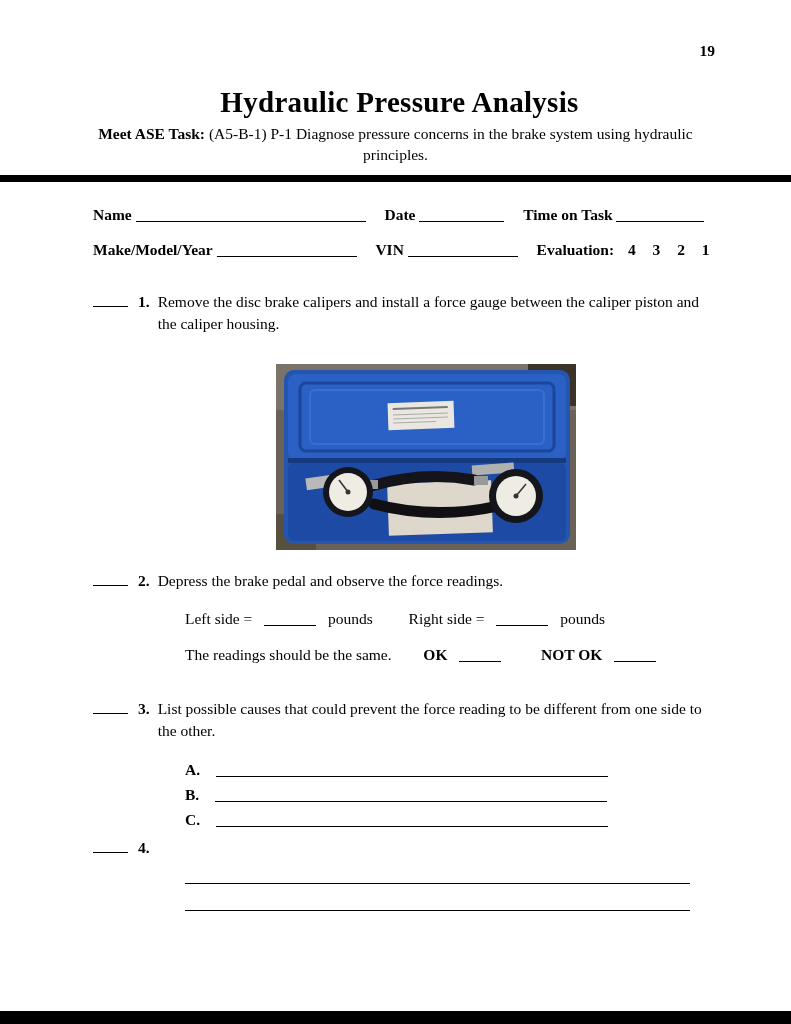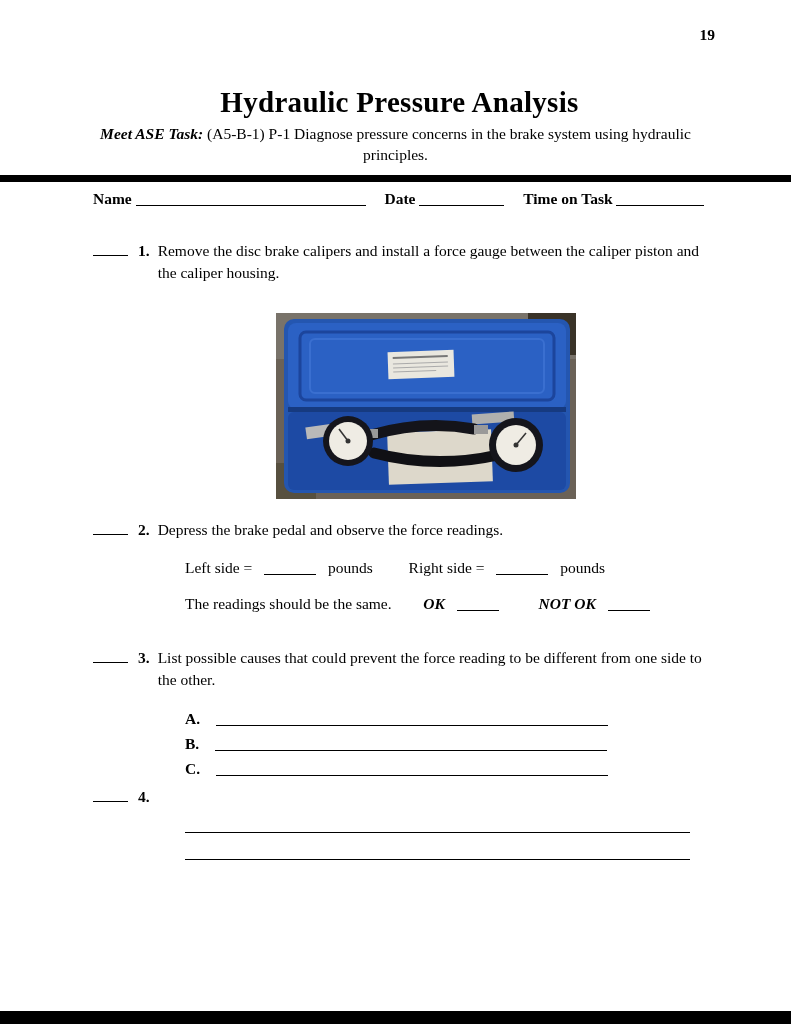--- a/index.html
+++ b/index.html
@@ -6,23 +6,23 @@
   .page{
     position:relative;
     width:791px;height:1024px;
     margin:0 auto;
     background:#ffffff;
     font-family:"Liberation Serif", serif;
     color:#000;
     font-size:15.5px;
     overflow:hidden;
   }
-  .bold{font-weight:bold;font-style:italic;}
+  .bold{font-weight:bold;}
   .page-number{
-    position:absolute;top:26px;right:76px;
+    position:absolute;top:42px;right:76px;
     font-weight:bold;font-size:15.5px;
   }
   h1.title{
     margin:0;padding-top:86px;
     text-align:center;
     font-size:29px;font-weight:bold;
     letter-spacing:.3px;
     padding-left:8px;
   }
   .task-line{
@@ -38,21 +38,21 @@
   .blank{
     display:inline-block;
     border-bottom:1.5px solid #000;
     height:13px;
     vertical-align:-2px;
   }
   .w230{width:230px}.w85{width:85px}.w88{width:88px}
   .w140{width:140px}.w110{width:110px}
   .w35{width:35px}.w52{width:52px}.w42{width:42px}
   .w392{width:392px}
-  .form-row{margin-top:8px;white-space:nowrap;}
+  .form-row{margin-top:24px;white-space:nowrap;}
   .form-row .lbl{font-weight:bold;}
   .form-row .ml{margin-left:15px;}
   .form-row.second{margin-top:17px;}
   .eval-scale{font-weight:bold;word-spacing:13px;margin-left:10px;}
   .q{display:flex;align-items:baseline;}
   .q .qblank{flex:none;margin-right:10px;}
   .q .qnum{font-weight:bold;margin-right:8px;flex:none;}
   .q .qtext{max-width:548px;line-height:1.4;}
   .q1{margin-top:32px;}
   .q2{margin-top:20px;}
@@ -90,20 +90,28 @@
 
     <div class="form-row">
       <span class="lbl">Name</span>
       <span class="blank w230"></span>
       <span class="lbl ml">Date</span>
       <span class="blank w85"></span>
       <span class="lbl ml">Time on Task</span>
       <span class="blank w88"></span>
     </div>
 
+    <div class="form-row second">
+      <span class="lbl">Make/Model/Year</span>
+      <span class="blank w140"></span>
+      <span class="lbl ml">VIN</span>
+      <span class="blank w110"></span>
+      <span class="lbl ml">Evaluation:</span>
+      <span class="eval-scale">4 3 2 1</span>
+    </div>
 
     <div class="q q1">
       <span class="blank w35 qblank"></span>
       <span class="qnum">1.</span>
       <span class="qtext">Remove the disc brake calipers and install a force gauge between the caliper piston and the caliper housing.</span>
     </div>
 
     <div class="photo-wrap">
       <svg viewBox="0 0 300 186" width="300" height="186">
         <rect width="300" height="186" fill="#6b6257"></rect>

